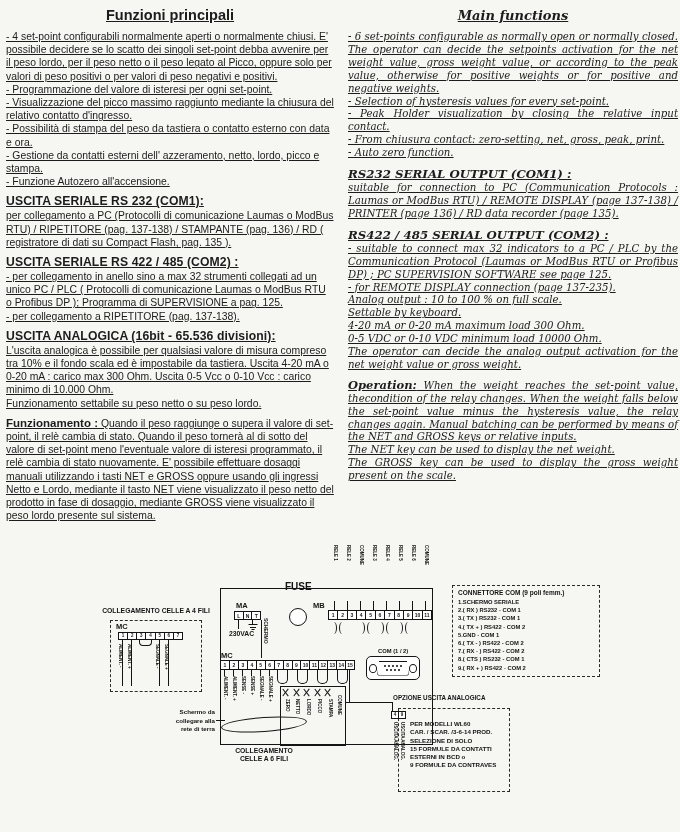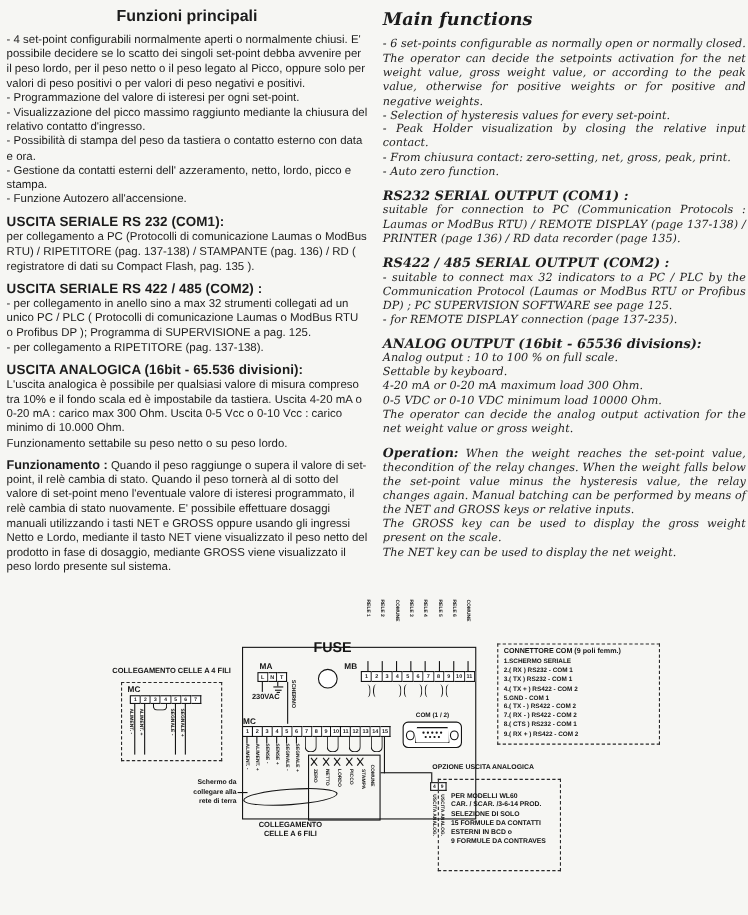--- a/index.html
+++ b/index.html
@@ -4,30 +4,30 @@
 <style>
   html,body{margin:0;padding:0;}
   body{
     width:680px;height:832px;position:relative;overflow:hidden;
     background:#f6f6f3;color:#1c1c1c;
     font-family:"Liberation Sans",sans-serif;
     -webkit-font-smoothing:antialiased;
   }
   
   .cols{display:flex;gap:14px;padding:5px 2px 0 6px;}
-  .col{box-sizing:border-box;}
+  .col{box-sizing:border-box;text-decoration:underline;}
   .col.left{width:328px;}
   .col.right{width:330px;}
   .col.left h1{font-size:14.5px;font-weight:bold;text-align:center;margin:2px 0 7px 0;}
   .col.left p{font-size:10.4px;line-height:13.2px;margin:0;}
   .col.left h2{font-size:12.2px;font-weight:bold;margin:6px 0 1px 0;letter-spacing:.1px;}
   .col.left .oplead{font-weight:bold;font-size:11.5px;}
   .col.left .opblock{margin-top:7px;}
   .col.right{font-family:"DejaVu Serif","Liberation Serif",serif;font-style:italic;}
-  .col.right h1{font-size:16px;font-weight:bold;margin:3px 0 8px 0;}
+  .col.right h1{font-size:13px;font-weight:bold;text-align:center;margin:3px 0 8px 0;}
   .col.right p{font-size:10.2px;line-height:12.9px;margin:0;text-align:justify;}
   .col.right p.nojust{text-align:left;}
   .col.right h2{font-size:11.8px;font-weight:bold;margin:7px 0 1px 0;}
   .col.right .oplead{font-weight:bold;font-size:11.5px;}
   .col.right .opblock{margin-top:7px;}
   
   .diagram{position:absolute;left:0;top:545px;width:680px;height:287px;}
   .abs{position:absolute;box-sizing:border-box;}
   .line{background:#141414;}
   .solidbox{border:1.5px solid #141414;}
@@ -100,29 +100,28 @@
     <p>- 6 set-points configurable as normally open or normally closed. The operator can decide the setpoints activation for the net weight value, gross weight value, or according to the peak value, otherwise for positive weights or for positive and negative weights.</p>
     <p>- Selection of hysteresis values for every set-point.</p>
     <p>- Peak Holder visualization by closing the relative input contact.</p>
     <p>- From chiusura contact: zero-setting, net, gross, peak, print.</p>
     <p>- Auto zero function.</p>
     <h2>RS232 SERIAL OUTPUT (COM1) :</h2>
     <p>suitable for connection to PC (Communication Protocols : Laumas or ModBus RTU) / REMOTE DISPLAY (page 137-138) / PRINTER (page 136) / RD data recorder (page 135).</p>
     <h2>RS422 / 485 SERIAL OUTPUT (COM2) :</h2>
     <p>- suitable to connect max 32 indicators to a PC / PLC by the Communication Protocol (Laumas or ModBus RTU or Profibus DP) ; PC SUPERVISION SOFTWARE see page 125.</p>
     <p>- for REMOTE DISPLAY connection (page 137-235).</p>
-    <h2>ANALOG OUTPUT  (16bit - 65536 divisions):</h2>
     <p class="nojust">Analog output : 10 to 100 % on full scale.</p>
     <p class="nojust">Settable by keyboard.</p>
     <p class="nojust">4-20 mA or 0-20 mA  maximum load 300 Ohm.</p>
     <p class="nojust">0-5 VDC or 0-10 VDC minimum load 10000 Ohm.</p>
     <p>The operator can decide the analog output activation for the net weight value or gross weight.</p>
     <p class="opblock"><span class="oplead">Operation:</span><span> When the weight reaches the set-point value, thecondition of the relay changes. When the weight falls below the set-point value minus the hysteresis value, the relay changes again. Manual batching can be performed by means of the NET and GROSS keys or relative inputs.</span></p>
+    <p>The NET key can be used to display the net weight.</p>
     <p>The GROSS key can be used to display the gross weight present on the scale.</p>
-    <p>The NET key can be used to display the net weight.</p>
   </div>
 </div>
 
 <div class="diagram">
 
   <div class="abs vrow" style="left:328px;top:0;width:104px;height:65px;">
       <div class="vslot" style="flex:1;">
       <div style="display:flex;flex-direction:column;align-items:center;height:100%;">
         <span class="vlab small" style="height:56px;">RELE 1</span>
         <span class="wire" style="flex:1;"></span>
@@ -216,21 +215,21 @@
   <div class="abs dlabel" style="left:229px;top:85px;font-size:6.8px;">230VAC</div>
   <div class="abs wire" style="left:252px;top:75px;height:4px;"></div>
   <div class="abs gnd" style="left:248px;top:79px;">
       <span></span>
       <span></span>
       <span></span>
     </div>
   <div class="abs wire" style="left:261px;top:75px;height:38px;"></div>
   <div class="abs vlab" style="left:263px;top:73px;height:42px;">SCHERMO</div>
 
-  <div class="abs dlabel" style="left:285px;top:36px;font-size:13px;">FUSE</div>
+  <div class="abs dlabel" style="left:285px;top:36px;font-size:10px;">FUSE</div>
   <div class="abs thinbox" style="left:289px;top:63px;width:18px;height:18px;border-radius:50%;background:#fff;"></div>
 
   <div class="abs dlabel" style="left:221px;top:106px;font-size:7.5px;">MC</div>
   <div class="abs tstrip" style="left:220px;top:115px;width:135px;height:10px;">
       <span class="tcell">1</span>
       <span class="tcell">2</span>
       <span class="tcell">3</span>
       <span class="tcell">4</span>
       <span class="tcell">5</span>
       <span class="tcell">6</span>

